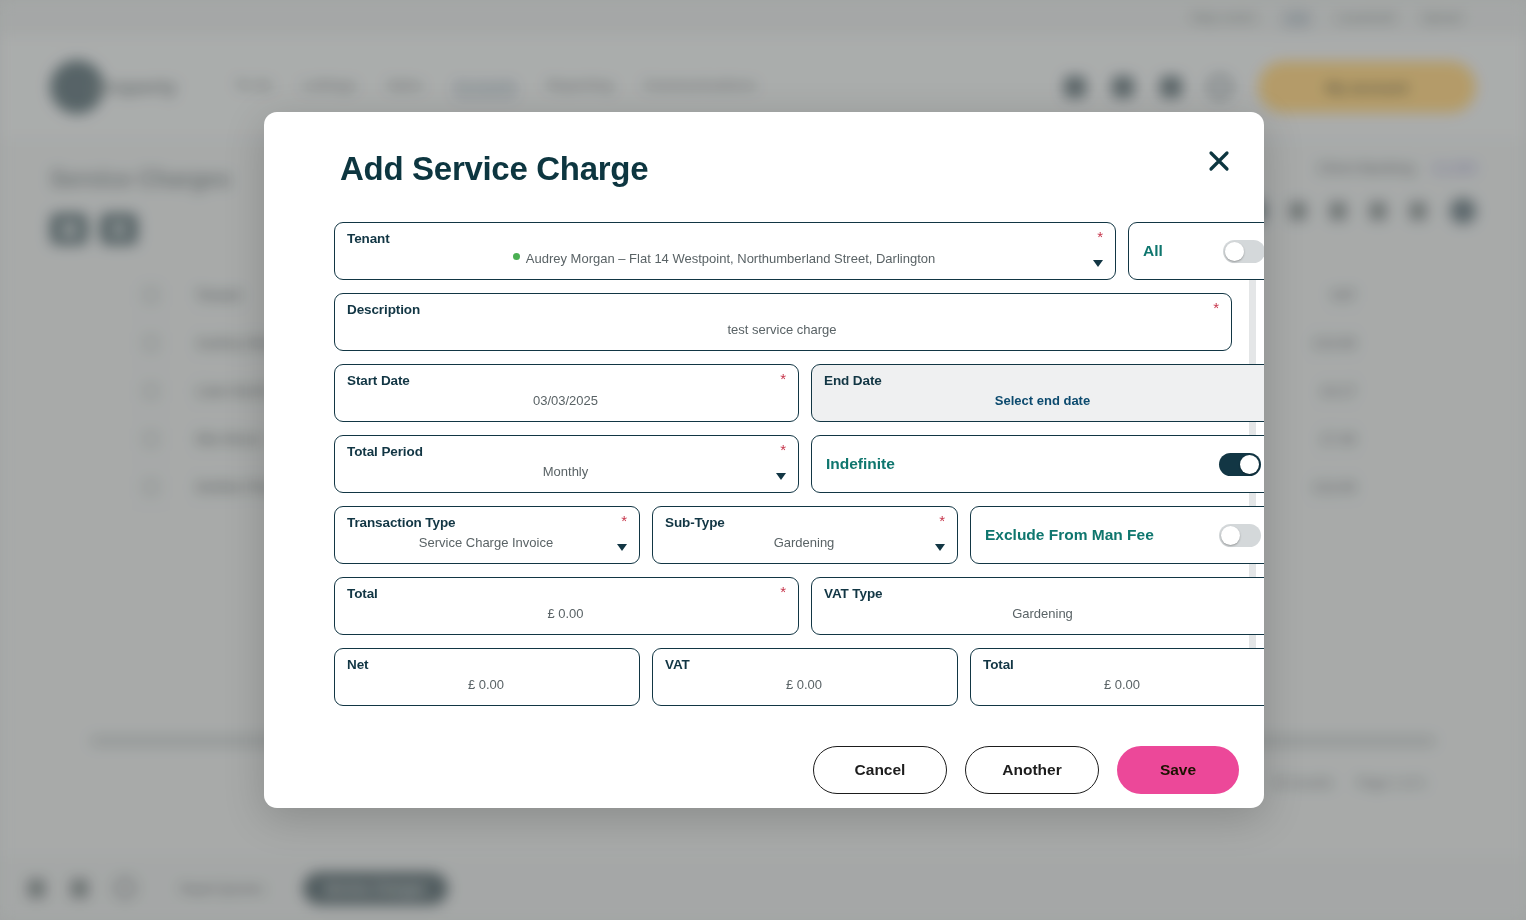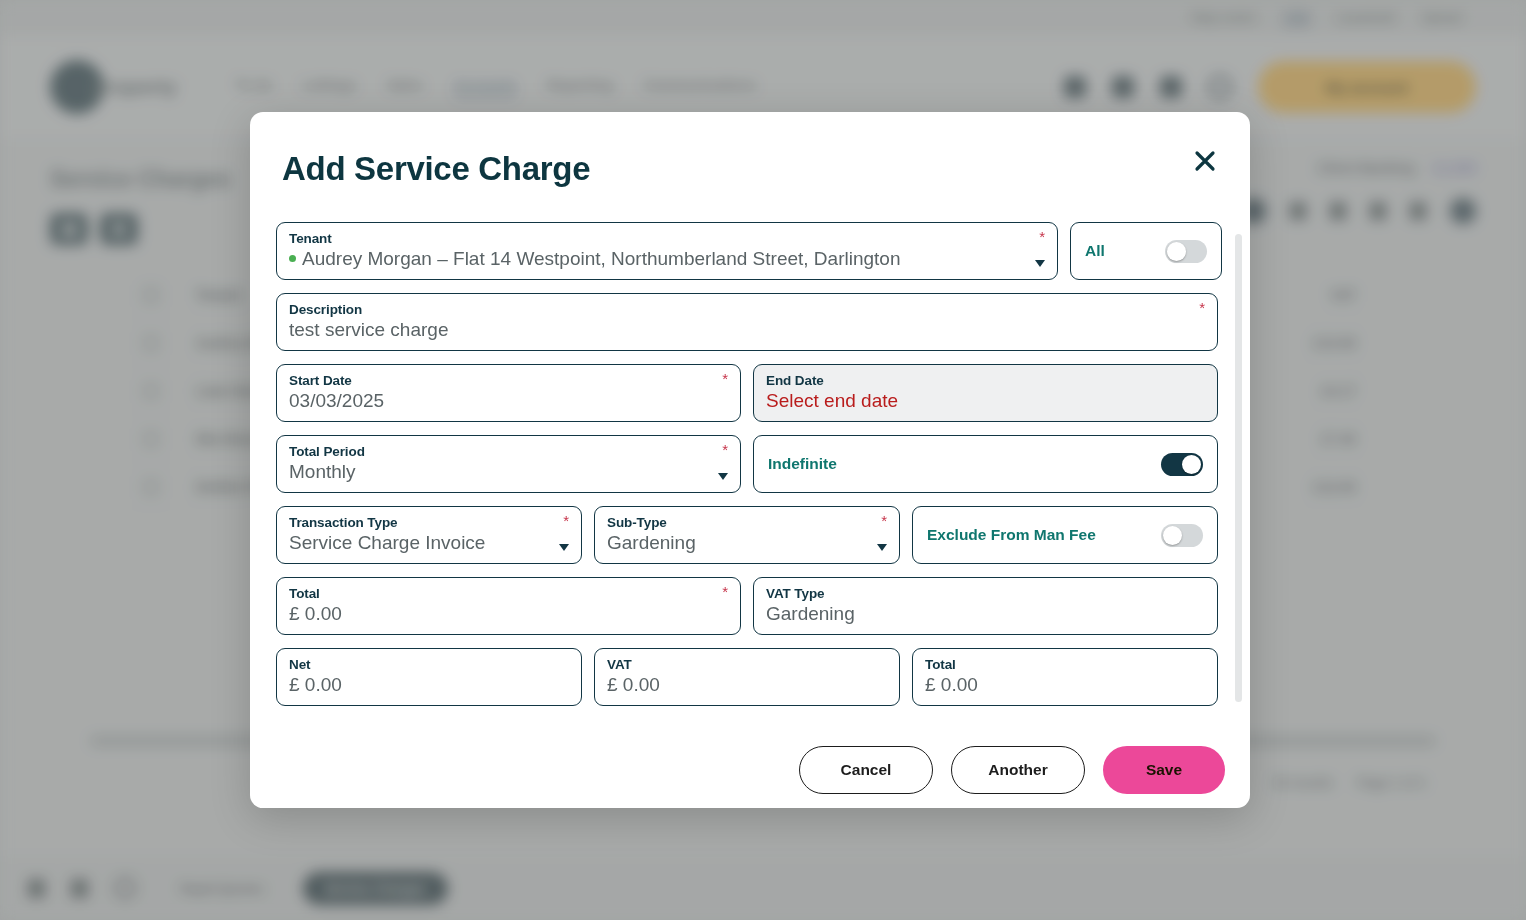--- a/index.html
+++ b/index.html
@@ -103,26 +103,27 @@
     background: #2e4a52; color: #d7dcdb; font-size: 13px; font-weight: 700;
     border-radius: 18px; padding: 9px 22px; margin-left: 12px;
   }
 
   
   #scrim { position: absolute; inset: 0; background: rgba(120,124,123,0.30); }
 
   
   #modal {
     position: absolute;
-    left: 250px; top: 112px;
+    left: 264px; top: 112px;
     width: 1000px; height: 696px;
     background: #ffffff;
     border-radius: 13px;
     box-shadow: 0 10px 40px rgba(0,0,0,0.18);
     overflow: hidden;
+    padding-left: 44px;
   }
 
   .modal-header {
     position: relative;
     padding: 38px 40px 0 32px;
     height: 110px;
   }
   .modal-title {
     font-size: 33px;
     font-weight: 700;
@@ -166,28 +167,29 @@
   }
   .field.disabled { background: #eff0f1; border-color: #123644; }
   .field .flabel {
     font-size: 13.5px;
     font-weight: 700;
     color: #123644;
     line-height: 16px;
     letter-spacing: -0.1px;
   }
   .field .fvalue {
-    font-size: 19px;
+    font-size: 13px;
     color: #5a6366;
     line-height: 24px;
     white-space: nowrap;
     overflow: hidden;
     text-overflow: ellipsis;
-  }
-  .field .fvalue.placeholder { color: #b91c1c; }
+    text-align: center;
+  }
+  .field .fvalue.placeholder { color: #0c4a6e; font-weight: bold; }
   .field .req {
     position: absolute; top: 7px; right: 12px;
     color: #c6344a; font-size: 15px; line-height: 14px;
   }
   .field .caret-down {
     position: absolute; right: 12px; bottom: 12px;
     width: 0; height: 0;
     border-left: 5.5px solid transparent;
     border-right: 5.5px solid transparent;
     border-top: 7px solid #123644;

